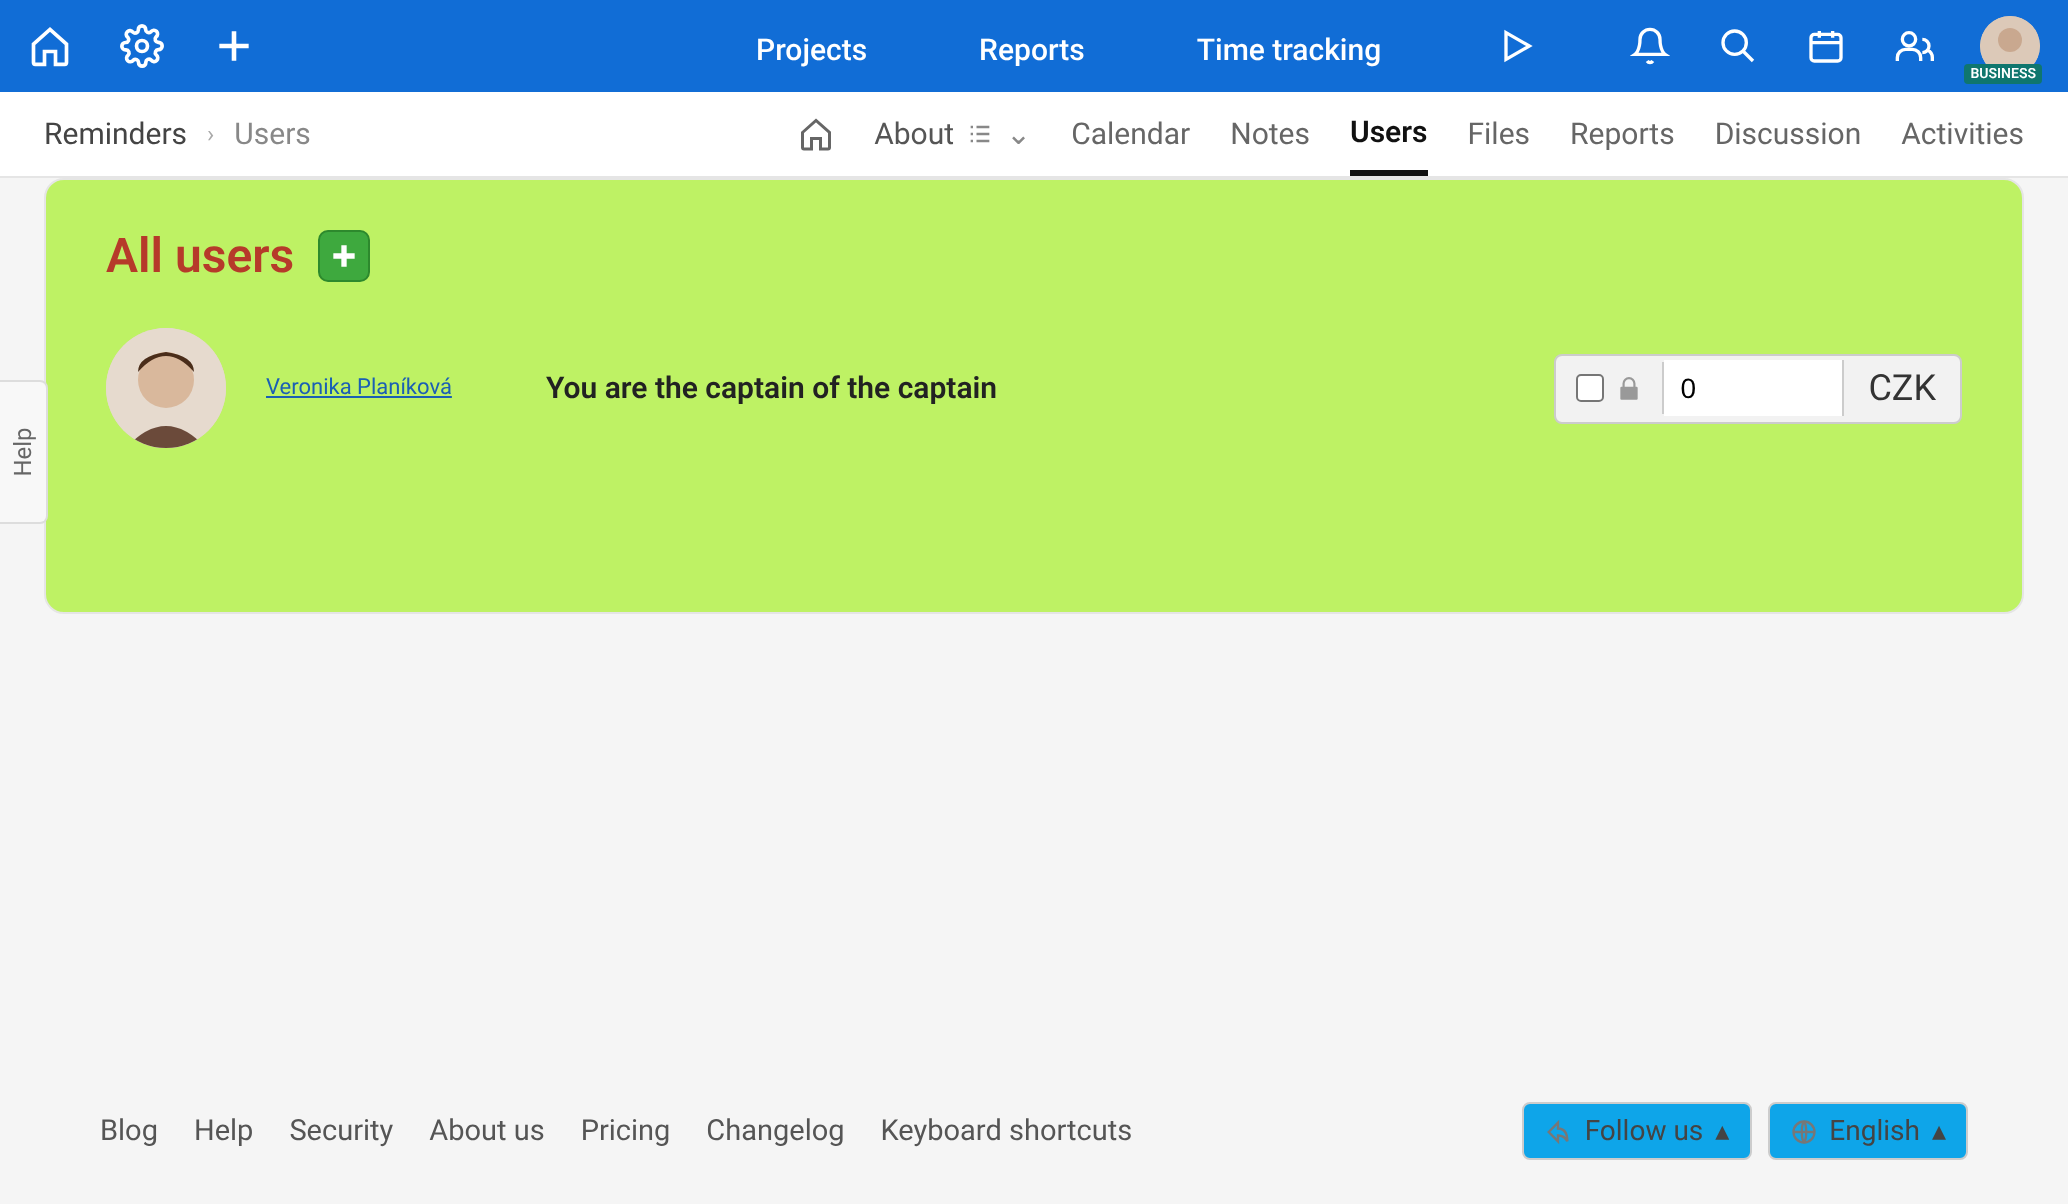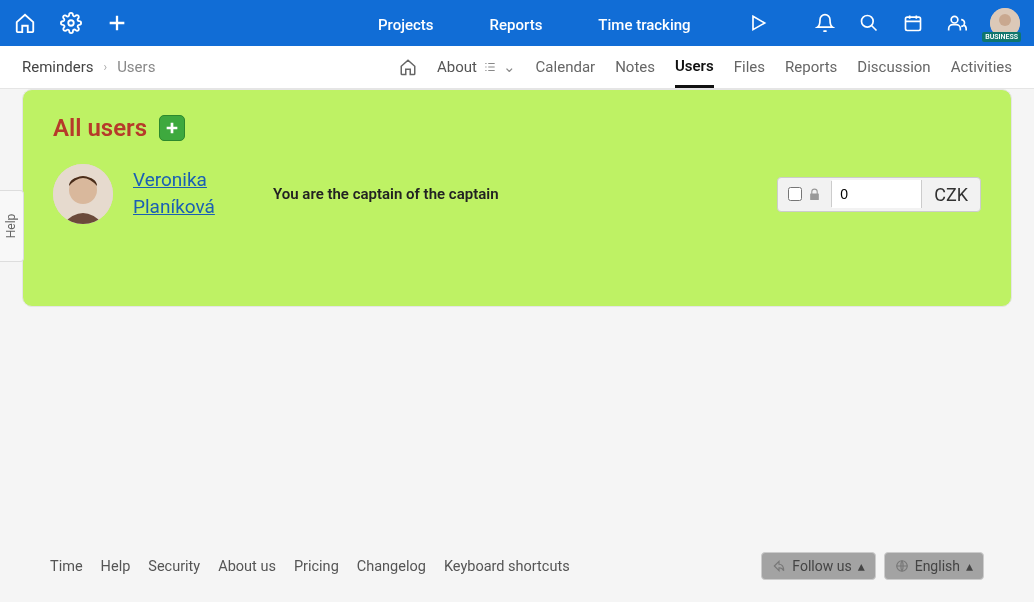--- a/index.html
+++ b/index.html
@@ -32,35 +32,35 @@
 
 .content-area { padding: 0 22px 22px 22px; }
 .card { background: #bef264; border: 1px solid #e5e5e5; border-radius: 10px; padding: 24px 30px; margin-top: 0; min-height: 218px; }
 .page-title-row { display: flex; align-items: center; gap: 12px; margin-bottom: 22px; }
 .page-title { color: #b63a2a; font-size: 24px; font-weight: 600; }
 .add-btn { width: 26px; height: 26px; background: #3ea93e; border-radius: 5px; display: flex; align-items: center; justify-content: center; color: white; font-size: 18px; font-weight: bold; border: 1px solid #2d892d; cursor: pointer; }
 
 .user-row { display: flex; align-items: center; gap: 20px; }
 .avatar-lg { width: 60px; height: 60px; border-radius: 50%; background: #e0d5cc; overflow: hidden; flex-shrink: 0; }
 .avatar-lg svg, .avatar-top svg { width: 100%; height: 100%; }
-.user-name { color: #1a5fb4; text-decoration: underline; font-size: 19px; line-height: 1.4; width: 110px; }
+.user-name { color: #1a5fb4; text-decoration: underline; font-size: 11px; line-height: 1.4; width: 110px; }
 .captain-text { font-weight: 600; font-size: 15px; color: #222; flex: 1; margin-left:10px;}
 .rate-box { display: flex; align-items: center; border: 1px solid #ccc; border-radius: 4px; overflow: hidden; background: #f2f2f2; }
 .rate-left { display: flex; align-items: center; gap: 6px; padding: 6px 10px; border-right: 1px solid #ccc; }
 .rate-left input[type=checkbox] { width: 14px; height: 14px; }
 .lock-ico { color: #999; font-size: 13px; }
 .rate-input { width: 90px; padding: 6px 8px; border: none; background: white; font-size: 14px; border-right: 1px solid #ccc; outline: none; }
 .rate-cur { padding: 6px 12px; font-size: 18px; color: #333; }
 
 
 .footer { position: absolute; bottom: 22px; left: 0; right: 0; padding: 0 50px; display: flex; align-items: center; font-size: 14.5px; }
 .footer-links { display: flex; gap: 18px; }
 .footer-links a { color: #555; text-decoration: none; }
 .footer-right { margin-left: auto; display: flex; gap: 8px; }
-.footer-btn { border: 1px solid #ccc; border-radius: 4px; padding: 5px 10px; background: #a3a3a3; display: flex; align-items: center; gap: 6px; font-size: 14px; color: #444; cursor: pointer; }
+.footer-btn { border: 1px solid #ccc; border-radius: 4px; padding: 5px 10px; background: #0ea5e9; display: flex; align-items: center; gap: 6px; font-size: 14px; color: #444; cursor: pointer; }
 
 
 .help-tab { position: absolute; left: 0; top: 190px; width: 24px; height: 72px; background: #f8f8f8; border: 1px solid #ddd; border-left: none; border-radius: 0 4px 4px 0; display: flex; align-items: center; justify-content: center; cursor: pointer; }
 .help-tab span { transform: rotate(-90deg); font-size: 12px; color: #666; }
 
 svg { display: block; }
 </style>
 </head>
 <body>
 
@@ -197,21 +197,21 @@
     </div>
   </div>
 </div>
 
 <div class="help-tab">
   <span>Help</span>
 </div>
 
 <div class="footer">
   <div class="footer-links">
-    <a>Time</a>
+    <a>Blog</a>
     <a>Help</a>
     <a>Security</a>
     <a>About us</a>
     <a>Pricing</a>
     <a>Changelog</a>
     <a>Keyboard shortcuts</a>
   </div>
   <div class="footer-right">
     <div class="footer-btn">
       <svg width="14" height="14" viewBox="0 0 24 24" fill="none" stroke="#777" stroke-width="2">

